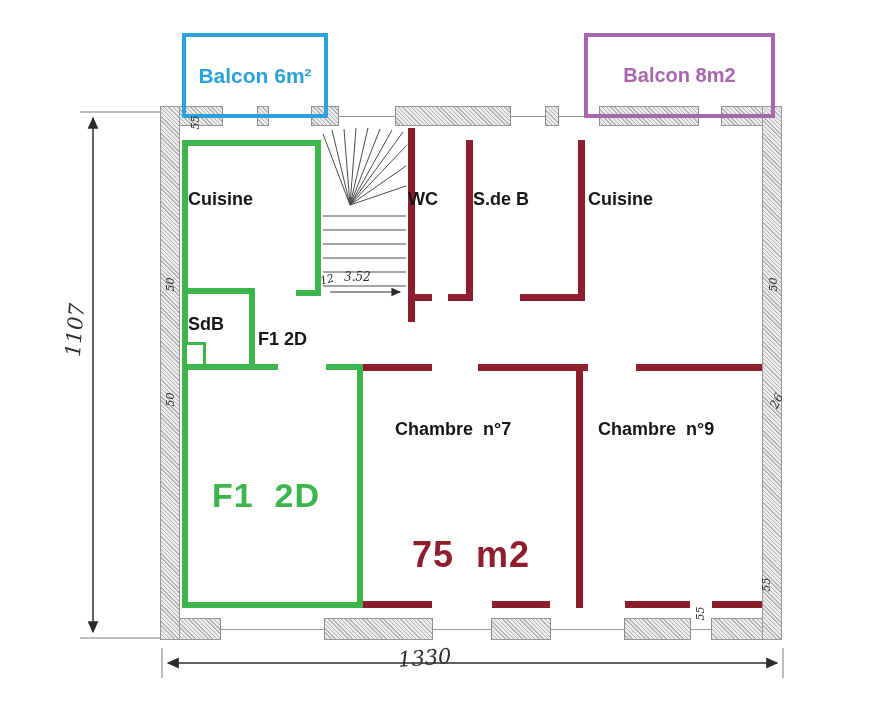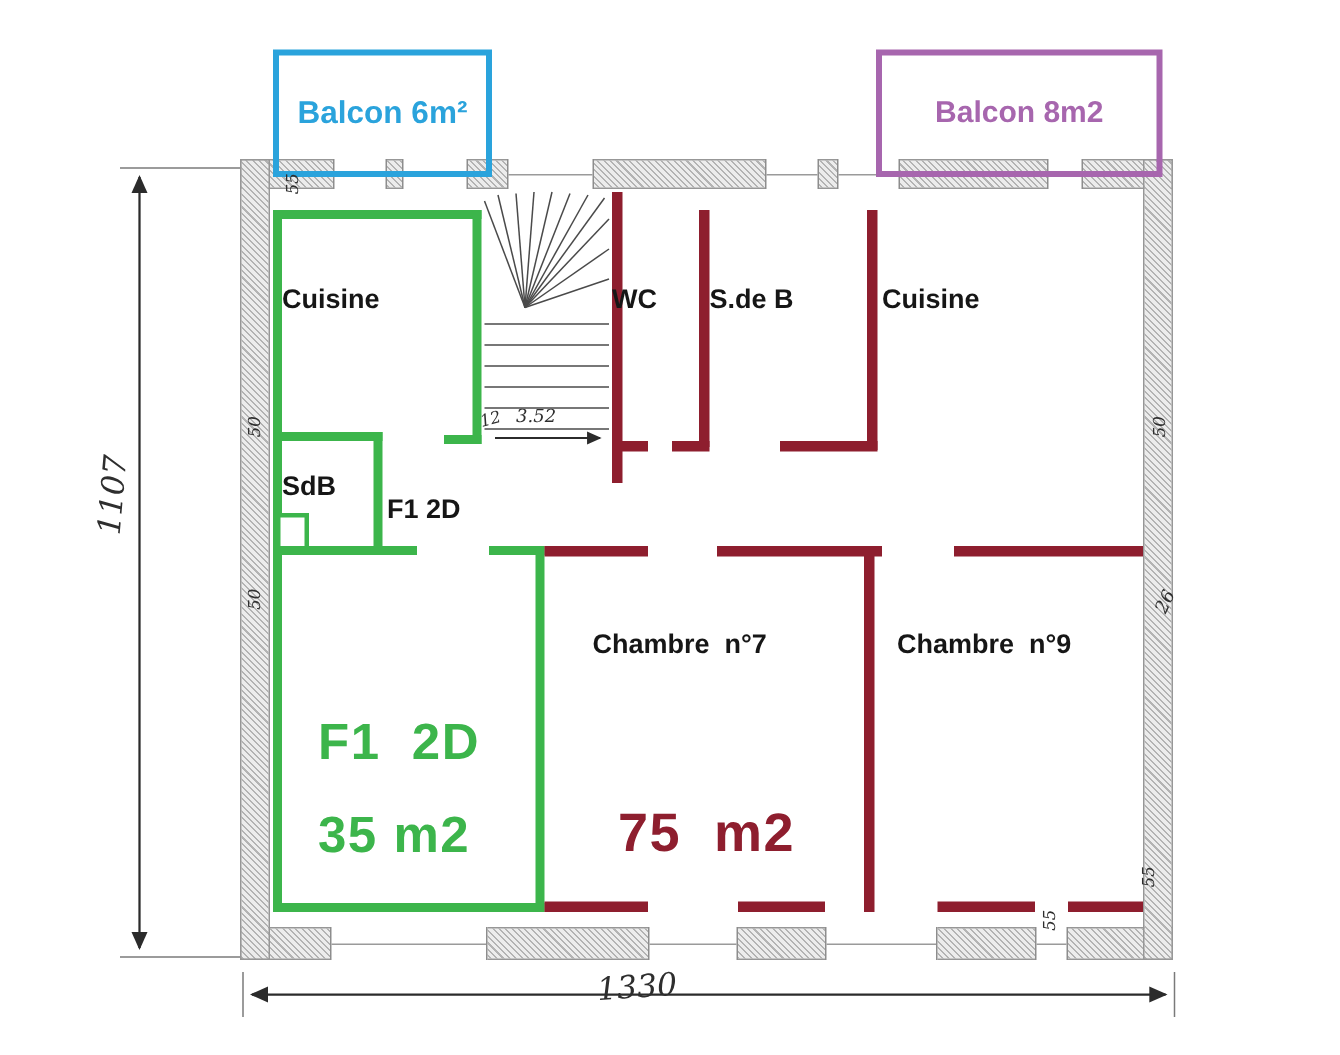--- a/index.html
+++ b/index.html
@@ -103,21 +103,20 @@
   <div class="rl ctr" style="left:188px;top:189px;width:128px">Cuisine</div>
   <div class="rl ctr" style="left:408px;top:189px;width:62px">WC</div>
   <div class="rl ctr" style="left:473px;top:189px;width:108px">S.de B</div>
   <div class="rl ctr" style="left:588px;top:189px;width:172px">Cuisine</div>
   <div class="rl ctr" style="left:188px;top:314px;width:62px">SdB</div>
   <div class="rl" style="left:258px;top:329px">F1 2D</div>
   <div class="rl ctr" style="left:395px;top:419px;width:158px">Chambre  n°7</div>
   <div class="rl ctr" style="left:598px;top:419px;width:152px">Chambre  n°9</div>
 
   <div class="big big-green" style="left:212px;top:476px">F1  2D</div>
-  <div class="big big-green" style="left:212px;top:538px">35 m2</div>
   <div class="big big-maroon" style="left:412px;top:534px">75  m2</div>
 
   <div class="dim dim-big" style="left:30px;top:318px;width:90px;text-align:center;transform:rotate(-85deg)">1107</div>
   <div class="dim dim-big" style="left:398px;top:646px;transform:rotate(-4deg)">1330</div>
   <div class="dim dim-sm" style="left:188px;top:116px;transform:rotate(-90deg)">55</div>
   <div class="dim dim-sm" style="left:163px;top:278px;transform:rotate(-90deg)">50</div>
   <div class="dim dim-sm" style="left:163px;top:393px;transform:rotate(-90deg)">50</div>
   <div class="dim dim-sm" style="left:320px;top:273px;transform:rotate(-15deg)">12</div>
   <div class="dim" style="left:344px;top:270px;font-size:12px">3.52</div>
   <div class="dim dim-sm" style="left:766px;top:278px;transform:rotate(-90deg)">50</div>

